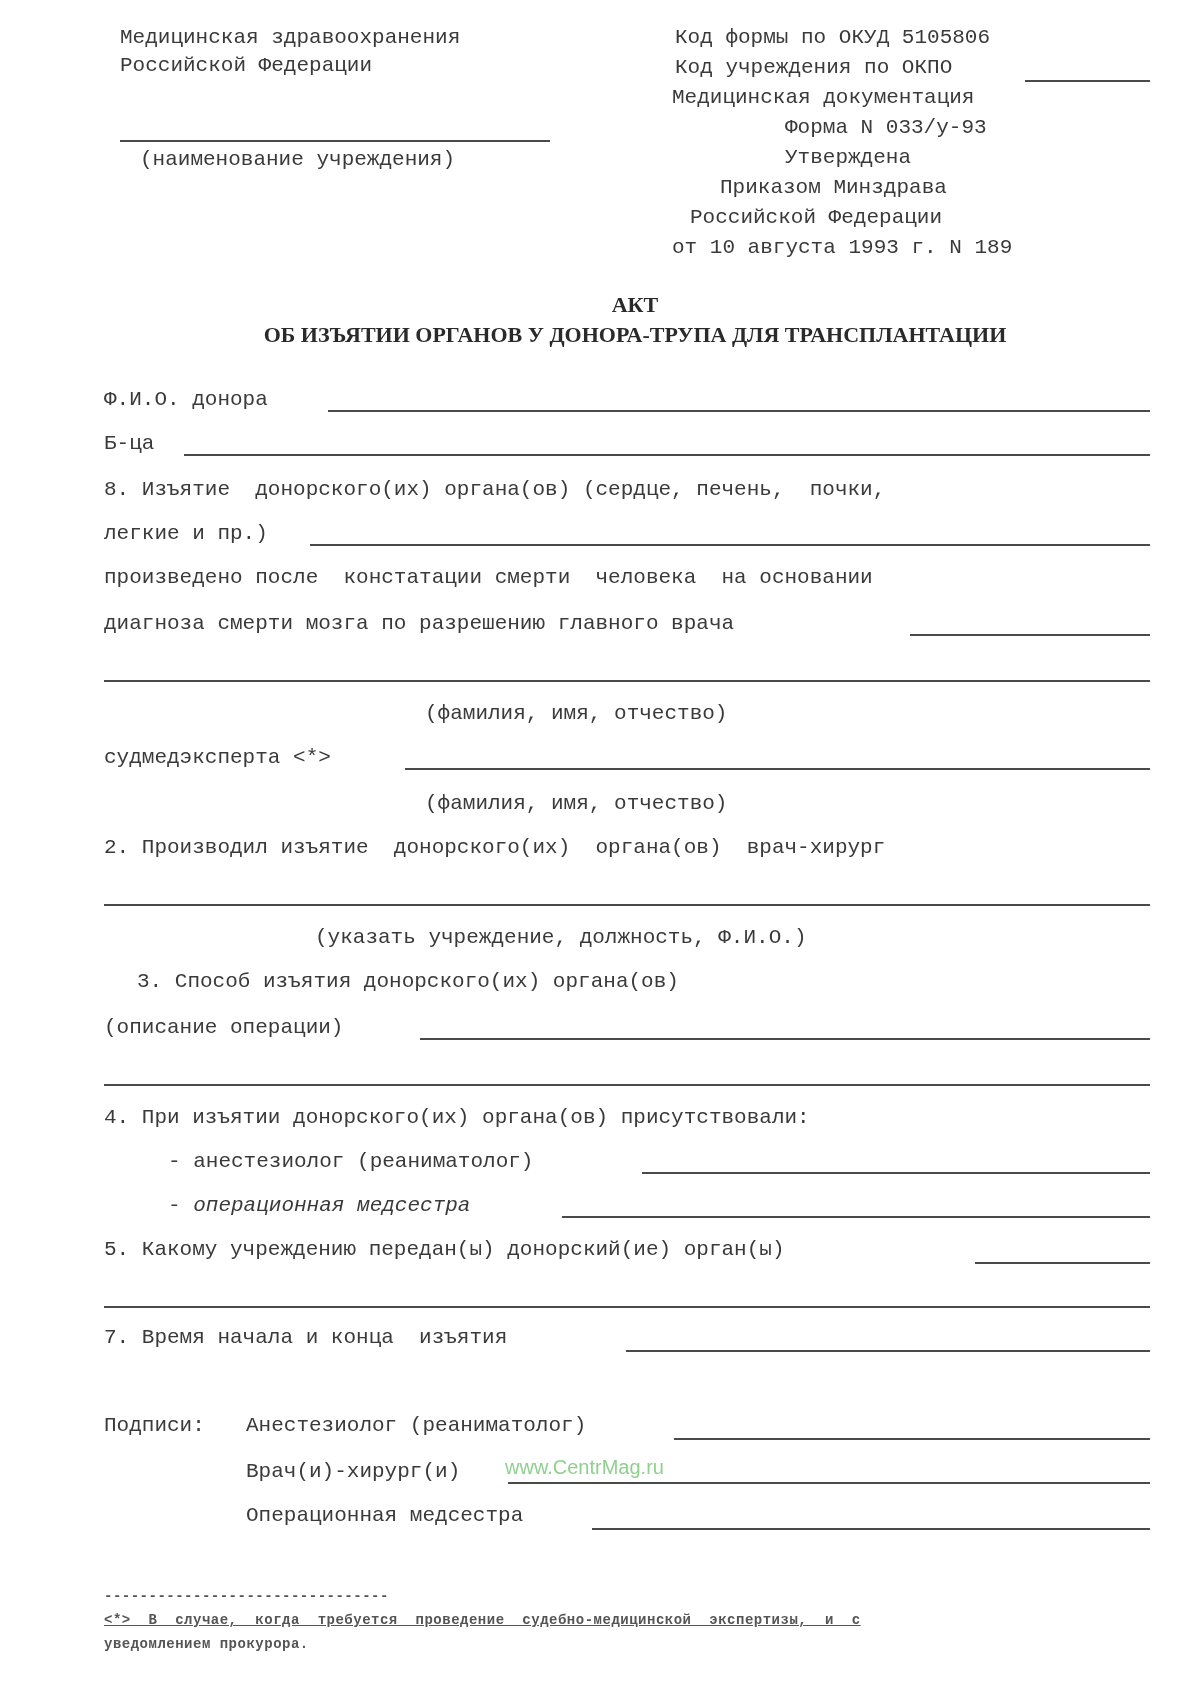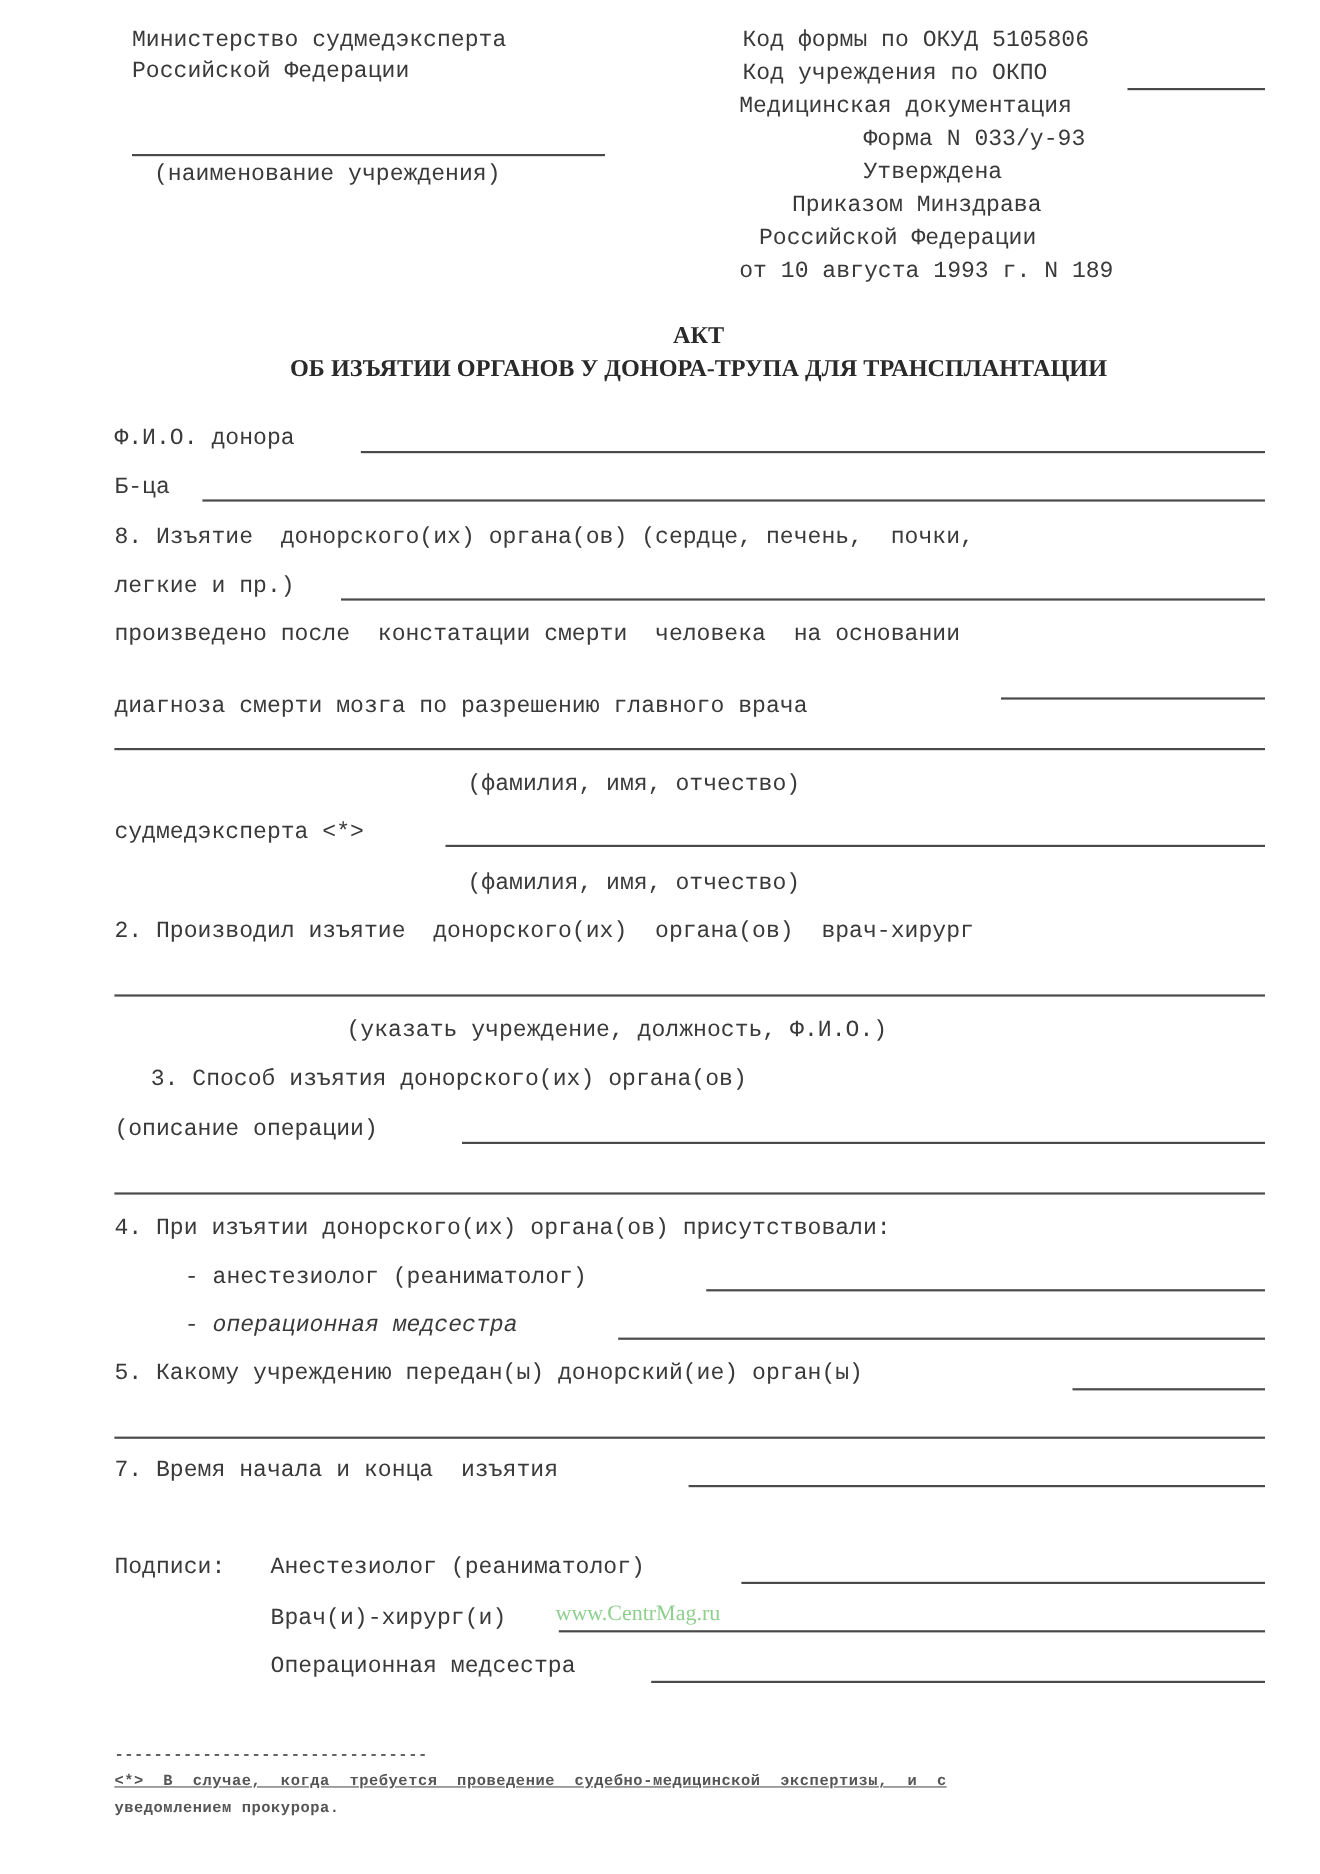--- a/index.html
+++ b/index.html
@@ -5,28 +5,28 @@
   html, body { margin: 0; padding: 0; background: #ffffff; }
   body {
     width: 1200px; height: 1704px; position: relative; overflow: hidden;
     font-family: "Liberation Mono", "DejaVu Sans Mono", monospace;
     color: #3a3a3a;
     font-size: 21px;
   }
   .abs { position: absolute; white-space: pre; }
   .line { position: absolute; border-bottom: 2px solid #4a4a4a; height: 0; }
   .title { font-family: "Liberation Serif", "DejaVu Serif", serif; font-weight: bold; color: #2a2a2a; }
-  .watermark { color: #8fd08f; font-family: Liberation Serif, serif; font-size: 20px; }
+  .watermark { color: #8fd08f; font-family: Liberation Sans, sans-serif; font-size: 20px; }
   .foot { font-size: 14px; font-weight: bold; color: #555; letter-spacing: 0.5px; }
   .center { text-align: center; }
 </style>
 </head>
 <body>
 
-<div class="abs" style="left:120px; top:26px;">Министерство судмедэксперта</div>
+<div class="abs" style="left:120px; top:26px;">Медицинская здравоохранения</div>
 <div class="abs" style="left:120px; top:54px;">Российской Федерации</div>
 <div class="line" style="left:120px; top:140px; width:430px;"></div>
 <div class="abs" style="left:140px; top:148px;">(наименование учреждения)</div>
 
 <div class="abs" style="left:675px; top:26px;">Код формы по ОКУД 5105806</div>
 <div class="abs" style="left:675px; top:56px;">Код учреждения по ОКПО</div>
 <div class="line" style="left:1025px; top:80px; width:125px;"></div>
 <div class="abs" style="left:672px; top:86px;">Медицинская документация</div>
 <div class="abs" style="left:785px; top:116px;">Форма N 033/у-93</div>
 <div class="abs" style="left:785px; top:146px;">Утверждена</div>
@@ -40,21 +40,21 @@
 <div class="abs" style="left:104px; top:388px;">Ф.И.О. донора</div>
 <div class="line" style="left:328px; top:410px; width:822px;"></div>
 
 <div class="abs" style="left:104px; top:432px;">Б-ца</div>
 <div class="line" style="left:184px; top:454px; width:966px;"></div>
 
 <div class="abs" style="left:104px; top:478px;">8. Изъятие  донорского(их) органа(ов) (сердце, печень,  почки,</div>
 <div class="abs" style="left:104px; top:522px;">легкие и пр.)</div>
 <div class="line" style="left:310px; top:544px; width:840px;"></div>
 <div class="abs" style="left:104px; top:566px;">произведено после  констатации смерти  человека  на основании</div>
-<div class="abs" style="left:104px; top:631px;">диагноза смерти мозга по разрешению главного врача</div>
+<div class="abs" style="left:104px; top:612px;">диагноза смерти мозга по разрешению главного врача</div>
 <div class="line" style="left:910px; top:634px; width:240px;"></div>
 <div class="line" style="left:104px; top:680px; width:1046px;"></div>
 <div class="abs" style="left:425px; top:702px;">(фамилия, имя, отчество)</div>
 
 <div class="abs" style="left:104px; top:746px;">судмедэксперта &lt;*&gt;</div>
 <div class="line" style="left:405px; top:768px; width:745px;"></div>
 <div class="abs" style="left:425px; top:792px;">(фамилия, имя, отчество)</div>
 
 <div class="abs" style="left:104px; top:836px;">2. Производил изъятие  донорского(их)  органа(ов)  врач-хирург</div>
 <div class="line" style="left:104px; top:904px; width:1046px;"></div>

